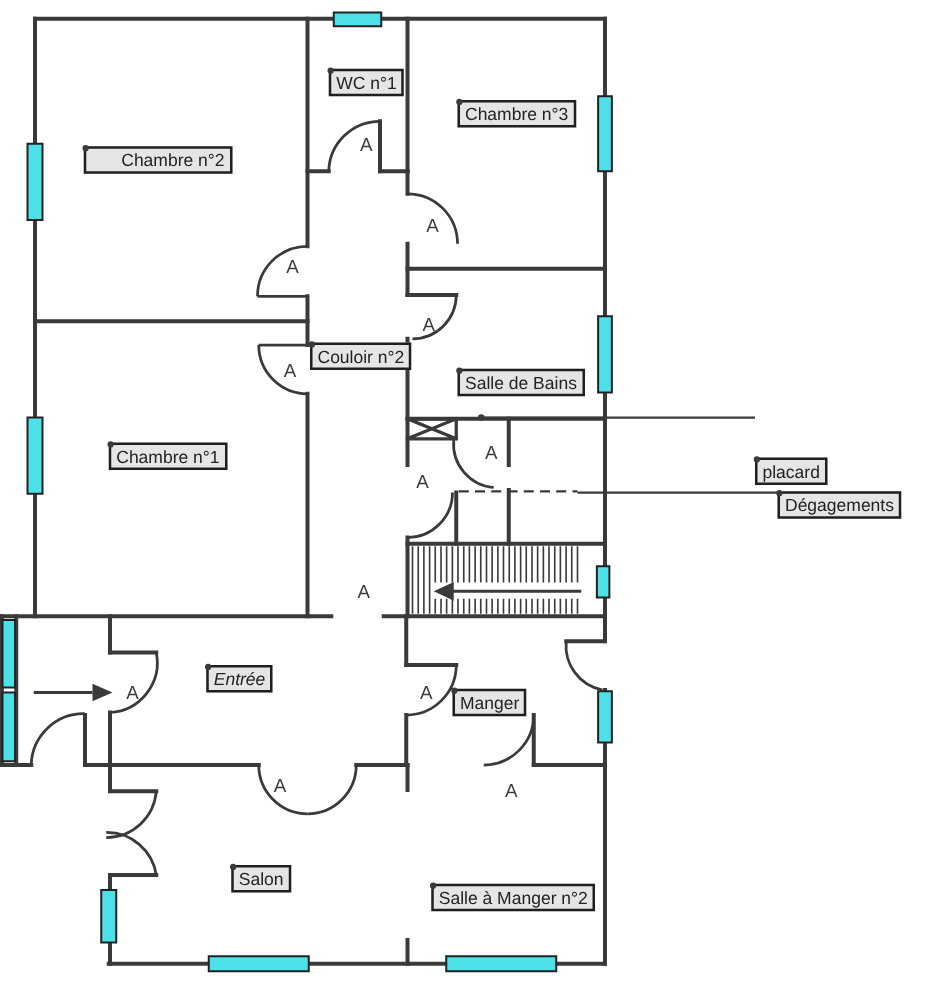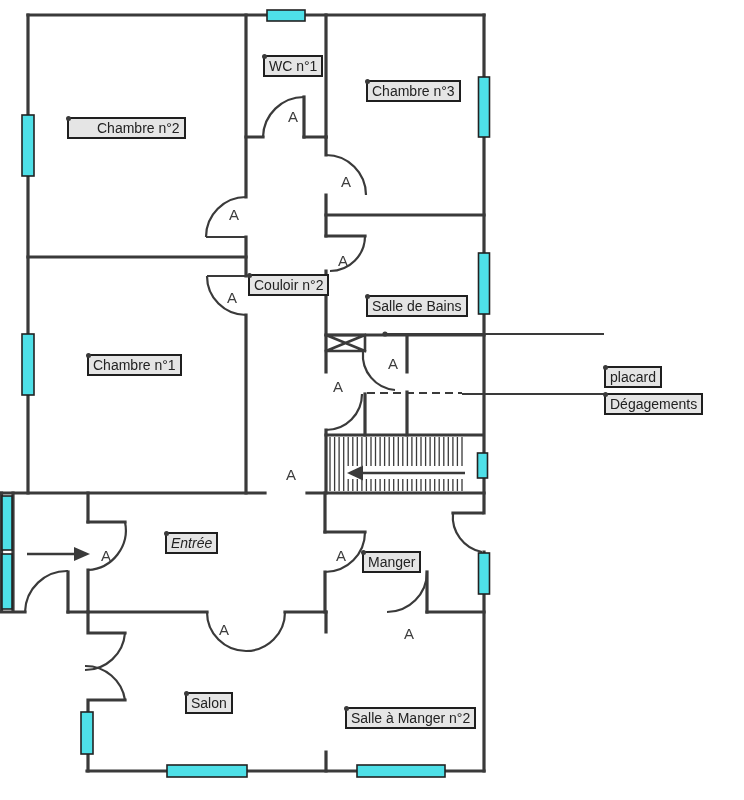--- a/index.html
+++ b/index.html
@@ -141,21 +141,21 @@
   </svg>
 
 
 <div class="room-label" style="left: 67px; top: 117px; padding-left: 28px;">Chambre n°2</div>
     <div class="room-label" style="left: 263px; top: 55px;">WC n°1</div>
     <div class="room-label" style="left: 366px; top: 80px;">Chambre n°3</div>
     <div class="room-label" style="left: 248px; top: 274px;">Couloir n°2</div>
     <div class="room-label" style="left: 366px; top: 295px;">Salle de Bains</div>
     <div class="room-label" style="left: 87px; top: 354px;">Chambre n°1</div>
     <div class="room-label" style="left: 604px; top: 329px; margin-top: 37px;">placard</div>
-    <div class="room-label" style="left: 604px; top: 393px;">Dégagements</div>
+    <div class="room-label" style="left: 622px; top: 393px;">Dégagements</div>
     <div class="room-label" style="left: 165px; top: 532px; font-style: italic;">Entrée</div>
     <div class="room-label" style="left: 362px; top: 551px;">Manger</div>
     <div class="room-label" style="left: 185px; top: 692px;">Salon</div>
     <div class="room-label" style="left: 345px; top: 691px; margin-top: 16px;">Salle à Manger n°2</div>
     <div class="door-marker" style="left: 293px; top: 116px;">A</div>
     <div class="door-marker" style="left: 234px; top: 214px;">A</div>
     <div class="door-marker" style="left: 346px; top: 181px;">A</div>
     <div class="door-marker" style="left: 343px; top: 260px;">A</div>
     <div class="door-marker" style="left: 232px; top: 297px;">A</div>
     <div class="door-marker" style="left: 393px; top: 363px;">A</div>

